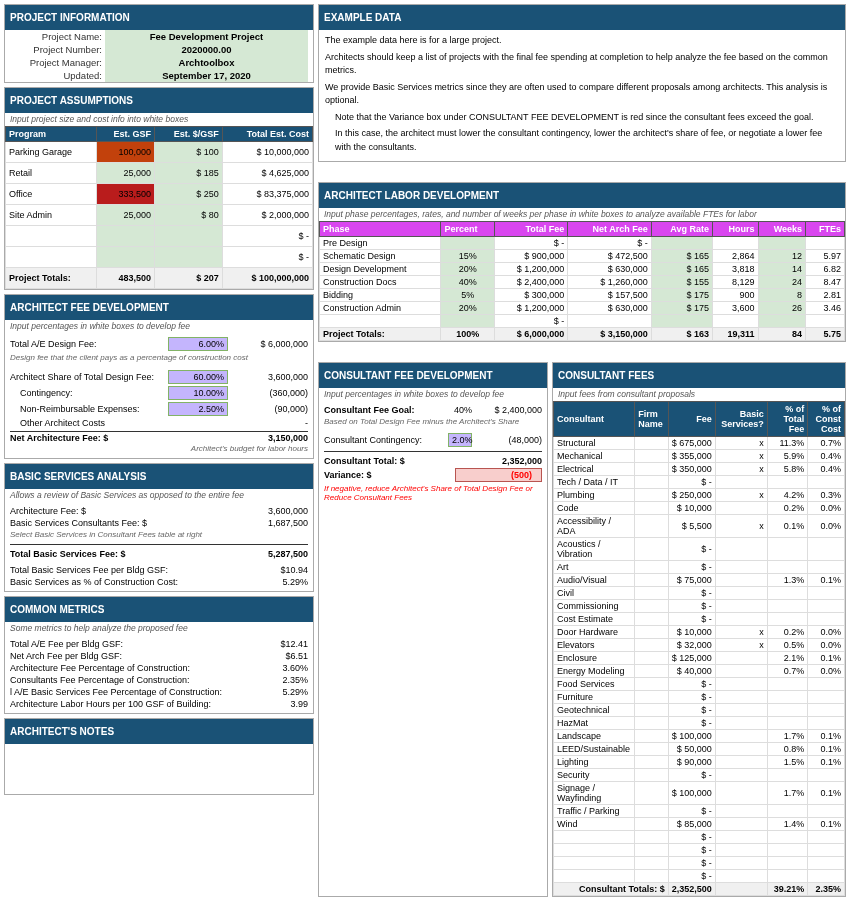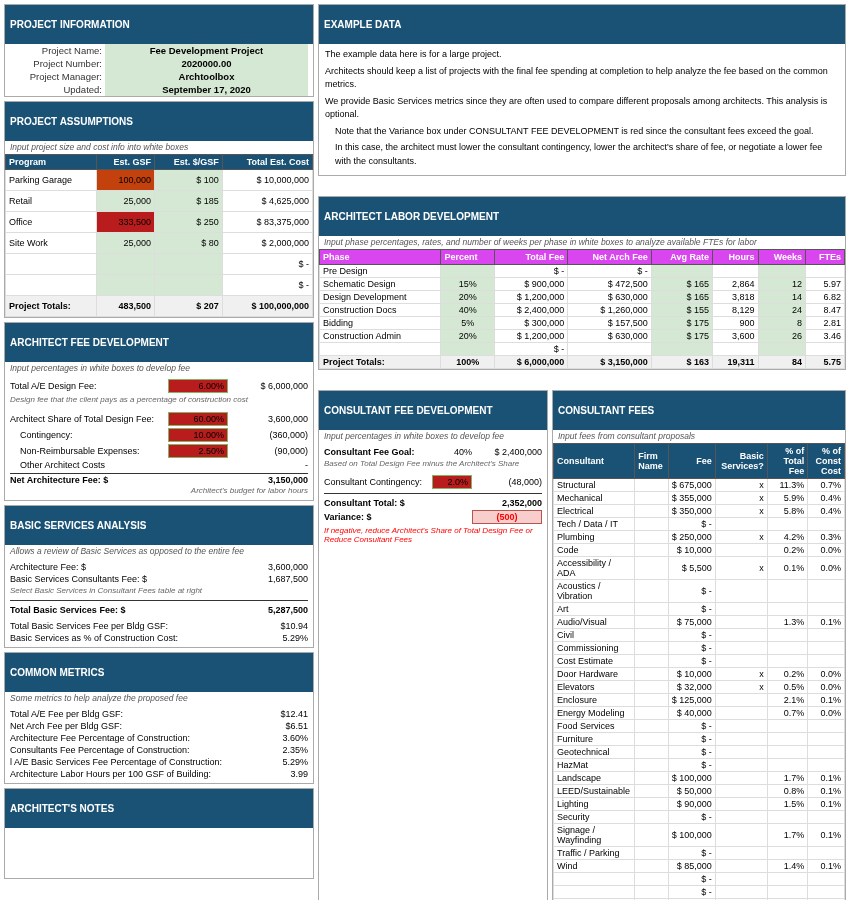--- a/index.html
+++ b/index.html
@@ -18,21 +18,21 @@
     }
     .left-col { display: flex; flex-direction: column; gap: 4px; }
     .right-col { display: flex; flex-direction: column; gap: 20px; padding-left: 4px; }
 
     .section { border: 1px solid #aaa; }
     .section-header {
       background: #1a5276;
       color: #fff;
       font-weight: bold;
       font-size: 10px;
-      padding: 14px 5px;
+      padding: 7px 5px;
       text-transform: uppercase;
     }
     .section-subheader {
       color: #555;
       font-size: 8.5px;
       font-style: italic;
       padding: 1px 5px 2px 5px;
       background: #fff;
     }
     .section-body { padding: 0 5px; background: #fff; }
@@ -111,21 +111,21 @@
       text-align: right;
       border: 1px solid #555;
     }
     .consult-table th:first-child { text-align: left; }
     .consult-table th:nth-child(2) { text-align: left; }
     .consult-table td { padding: 1px 3px; border: 1px solid #ddd; text-align: right; font-size: 9px; }
     .consult-table td:first-child { text-align: left; }
     .consult-table td:nth-child(2) { text-align: left; }
     .consult-table .totals-row td { font-weight: bold; background: #f0f0f0; }
 
-    .green-bg { background: #b91c1c; border: 1px solid #82b366; }
+    .green-bg { background: #c4b5fd; border: 1px solid #82b366; }
     .red-bg { background: #f8cecc; color: red; border: 1px solid #b85450; }
     .indent { padding-left: 10px; }
   </style>
 </head>
 <body>
 
 <div class="main-grid">
 
   <div class="left-col">
 
@@ -181,21 +181,21 @@
                 <td style="background: rgb(213, 232, 212);">$ 185</td>
                 <td>$ 4,625,000</td>
               </tr>
               <tr>
                 <td>Office</td>
                 <td style="background: #b91c1c;">333,500</td>
                 <td style="background: rgb(213, 232, 212);">$ 250</td>
                 <td>$ 83,375,000</td>
               </tr>
               <tr>
-                <td>Site Work</td>
+                <td>Site Admin</td>
                 <td style="background: rgb(213, 232, 212);">25,000</td>
                 <td style="background: rgb(213, 232, 212);">$ 80</td>
                 <td>$ 2,000,000</td>
               </tr>
               <tr>
                 <td></td>
                 <td style="background: rgb(213, 232, 212);"></td>
                 <td style="background: rgb(213, 232, 212);"></td>
                 <td>$ -</td>
               </tr>
@@ -451,31 +451,31 @@
         <div class="consultant-fee-body">
           <div class="fee-row">
             <span class="fee-label fee-bold">Consultant Fee Goal:</span>
             <span style="width:30px;text-align:right;font-size:9px;">40%</span>
             <span style="width:70px;text-align:right;font-size:9px;">$ 2,400,000</span>
           </div>
           <div class="fee-note">Based on Total Design Fee minus the Architect's Share</div>
           <div style="height:4px;"></div>
           <div class="fee-row">
             <span class="fee-label">Consultant Contingency:</span>
-            <span class="fee-input green-bg" style="width:40px;">2.0%</span>
+            <span class="fee-input green-bg" style="width:24px;">2.0%</span>
             <span style="width:70px;text-align:right;font-size:9px;">(48,000)</span>
           </div>
           <div style="border-top:1px solid #333; margin:3px 0;"></div>
           <div class="fee-row fee-bold">
             <span class="fee-label">Consultant Total: $</span>
             <span style="width:70px;text-align:right;font-size:9px;">2,352,000</span>
           </div>
           <div class="fee-row">
             <span class="fee-label fee-bold">Variance: $</span>
-            <span class="red-bg" style="width:70px;text-align:center;font-size:9px;padding:1px 9px;font-weight:bold;">(500)</span>
+            <span class="red-bg" style="width:87px;text-align:right;font-size:9px;padding:1px 9px;font-weight:bold;">(500)</span>
           </div>
           <div class="fee-note" style="color:red;">If negative, reduce Architect's Share of Total Design Fee or Reduce Consultant Fees</div>
         </div>
       </div>
 
       <div class="section">
         <div class="section-header">CONSULTANT FEES</div>
         <div class="section-subheader">Input fees from consultant proposals</div>
         <div style="padding:0;">
           <table class="consult-table" id="consultant-fees-table">

